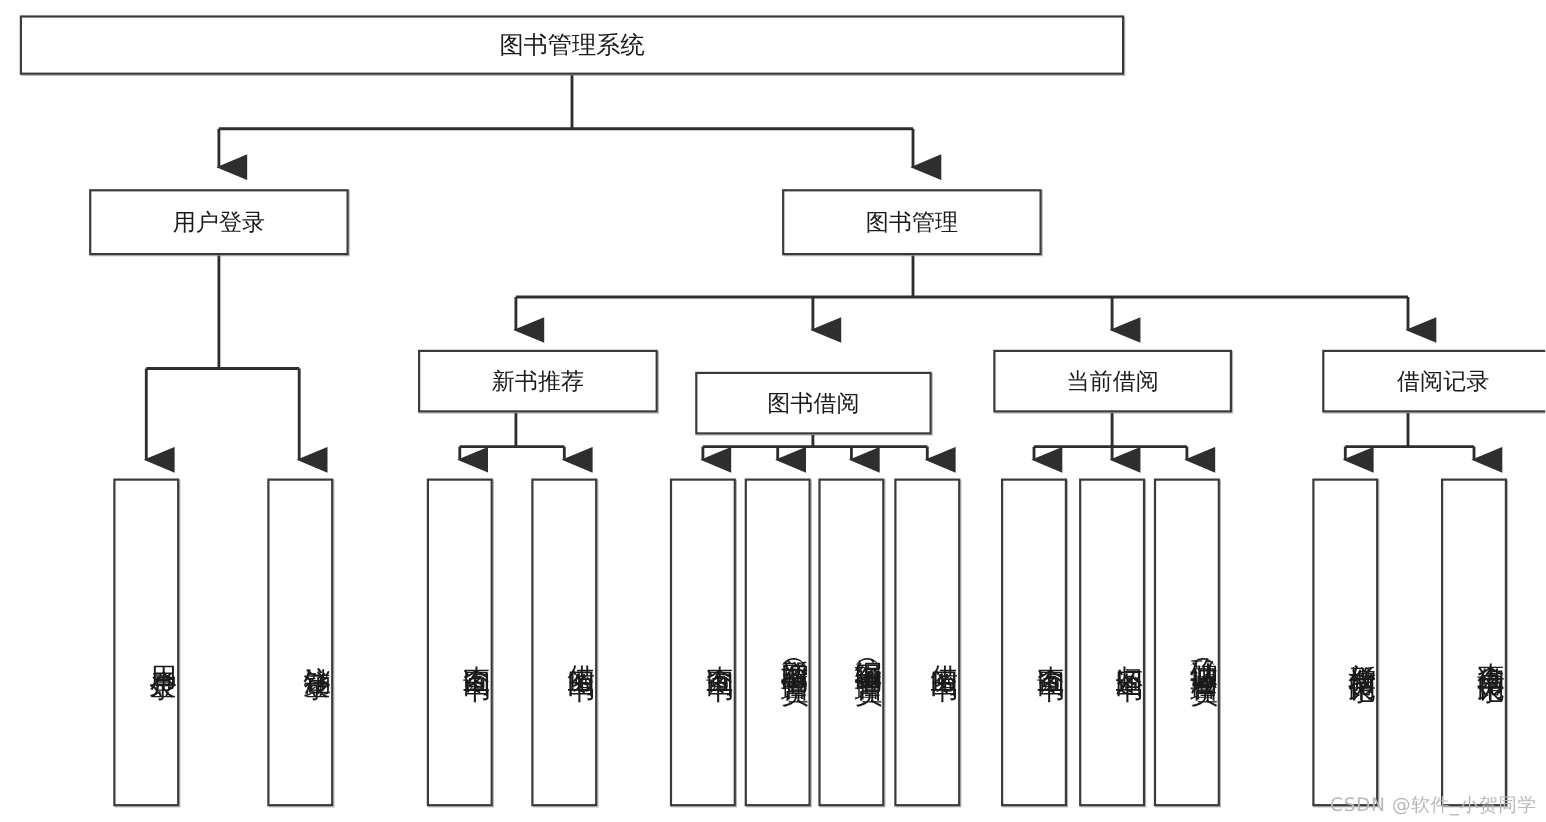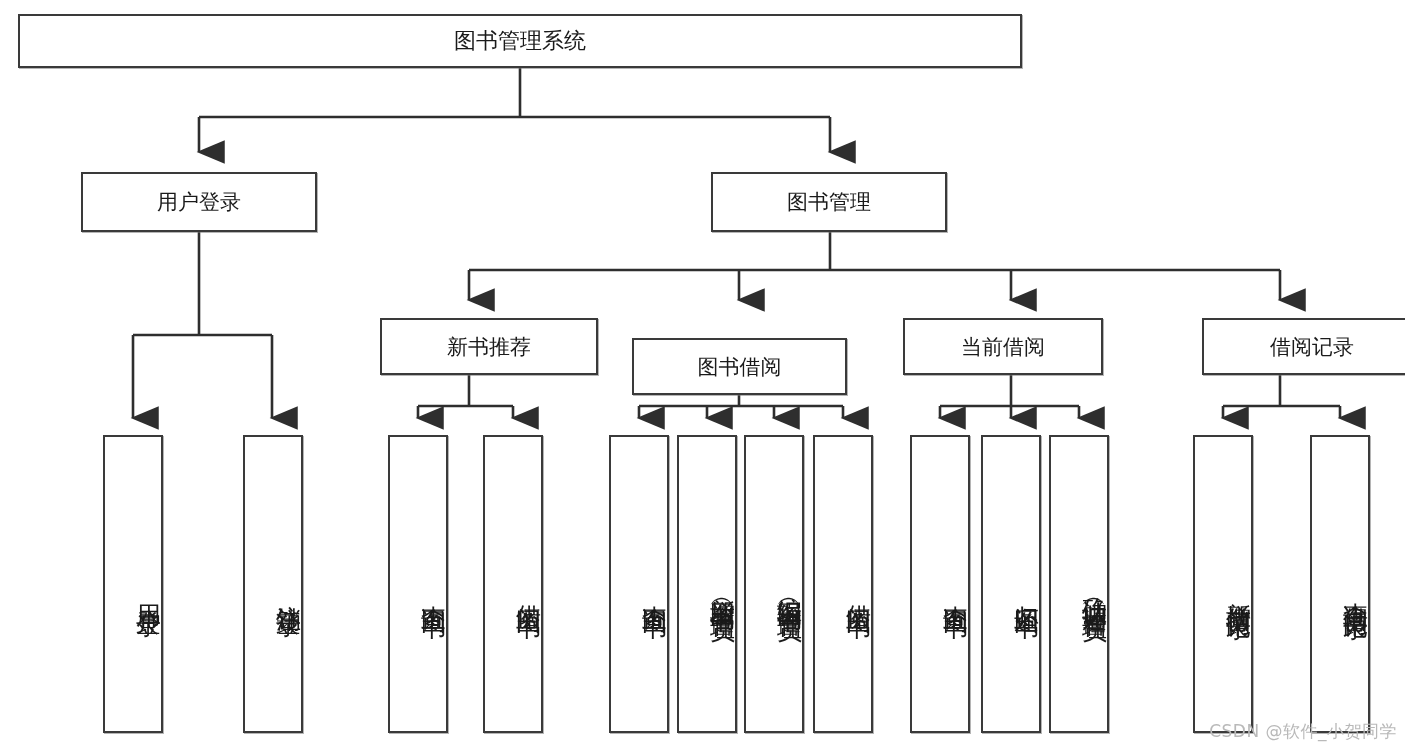--- a/index.html
+++ b/index.html
@@ -135,21 +135,21 @@
   <div class="node lvl2" style="left:711px; top:172px; width:236px; height:60px;">
     <span>图书管理</span>
   </div>
 
   <div class="node lvl2" style="left:360px; top:318px; width:218px; height:57px;margin-left:20px;">
     <span>新书推荐</span>
   </div>
   <div class="node lvl2" style="left:632px; top:318px; width:215px; height:57px;margin-top:20px;">
     <span>图书借阅</span>
   </div>
-  <div class="node lvl2" style="left:903px; top:318px; width:200px; height:57px;">
+  <div class="node lvl2" style="left:903px; top:318px; width:217px; height:57px;">
     <span>当前借阅</span>
   </div>
   <div class="node lvl2" style="left:1170px; top:318px; width:220px; height:57px;margin-left:32px;">
     <span>借阅记录</span>
   </div>
 
   <div class="node leaf" style="left:103px; top:435px; width:60px; height:298px;">
     <span class="leaf-text">用户登录</span>
   </div>
   <div class="node leaf" style="left:243px; top:435px; width:60px; height:298px;">

